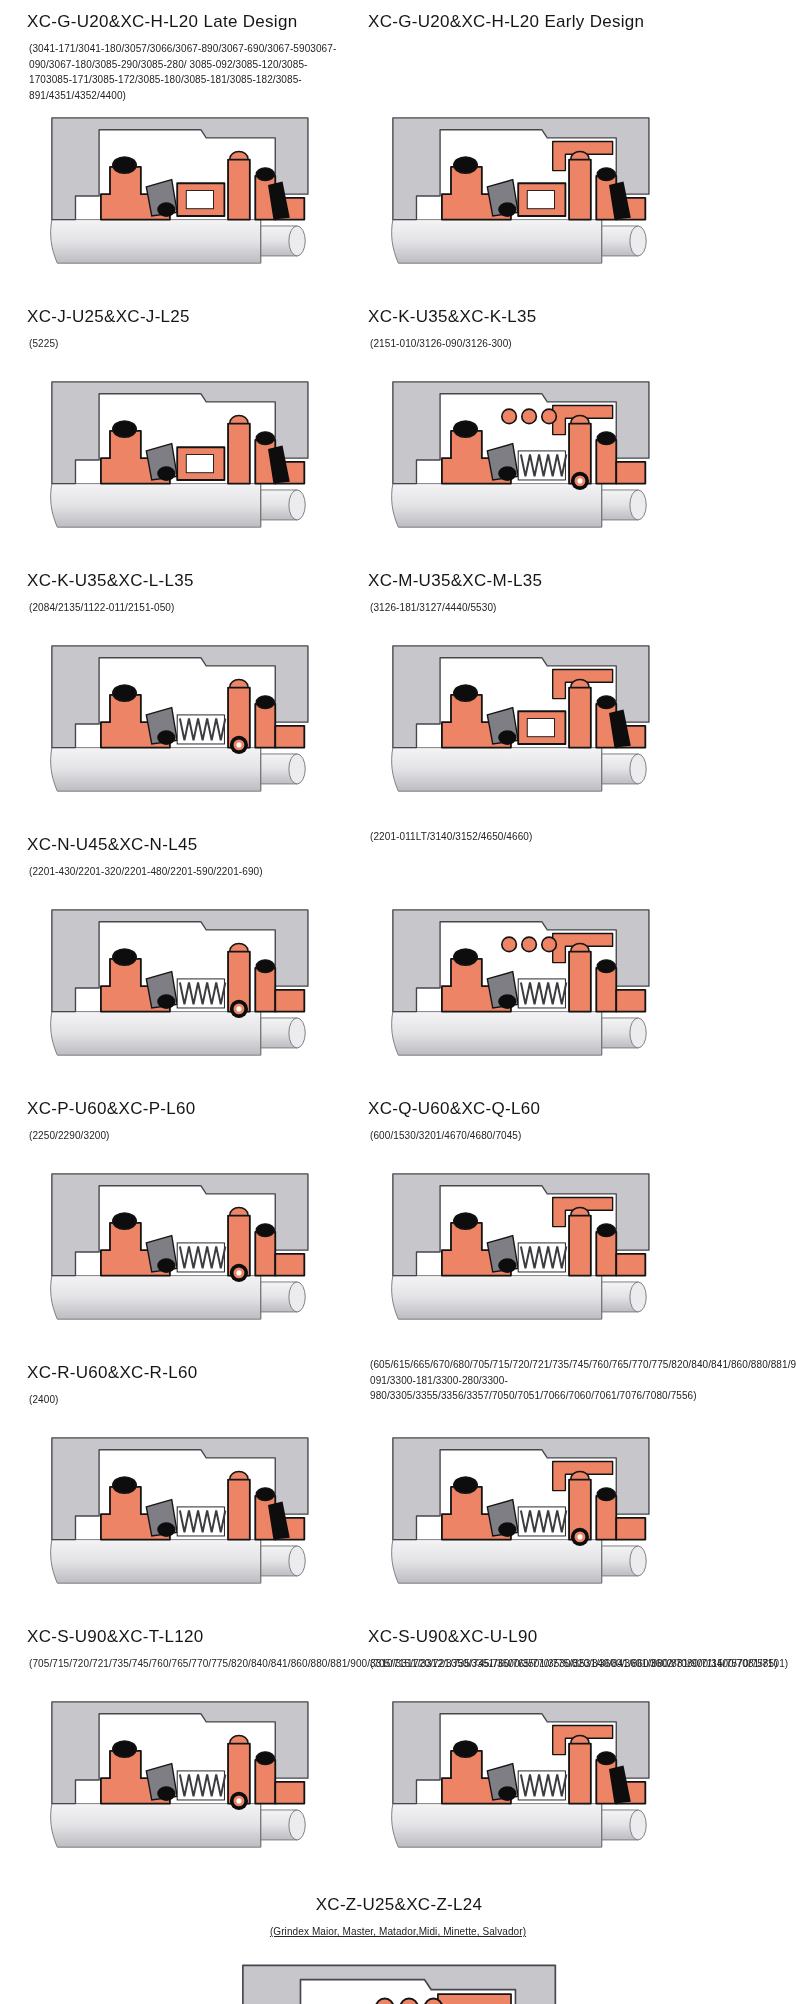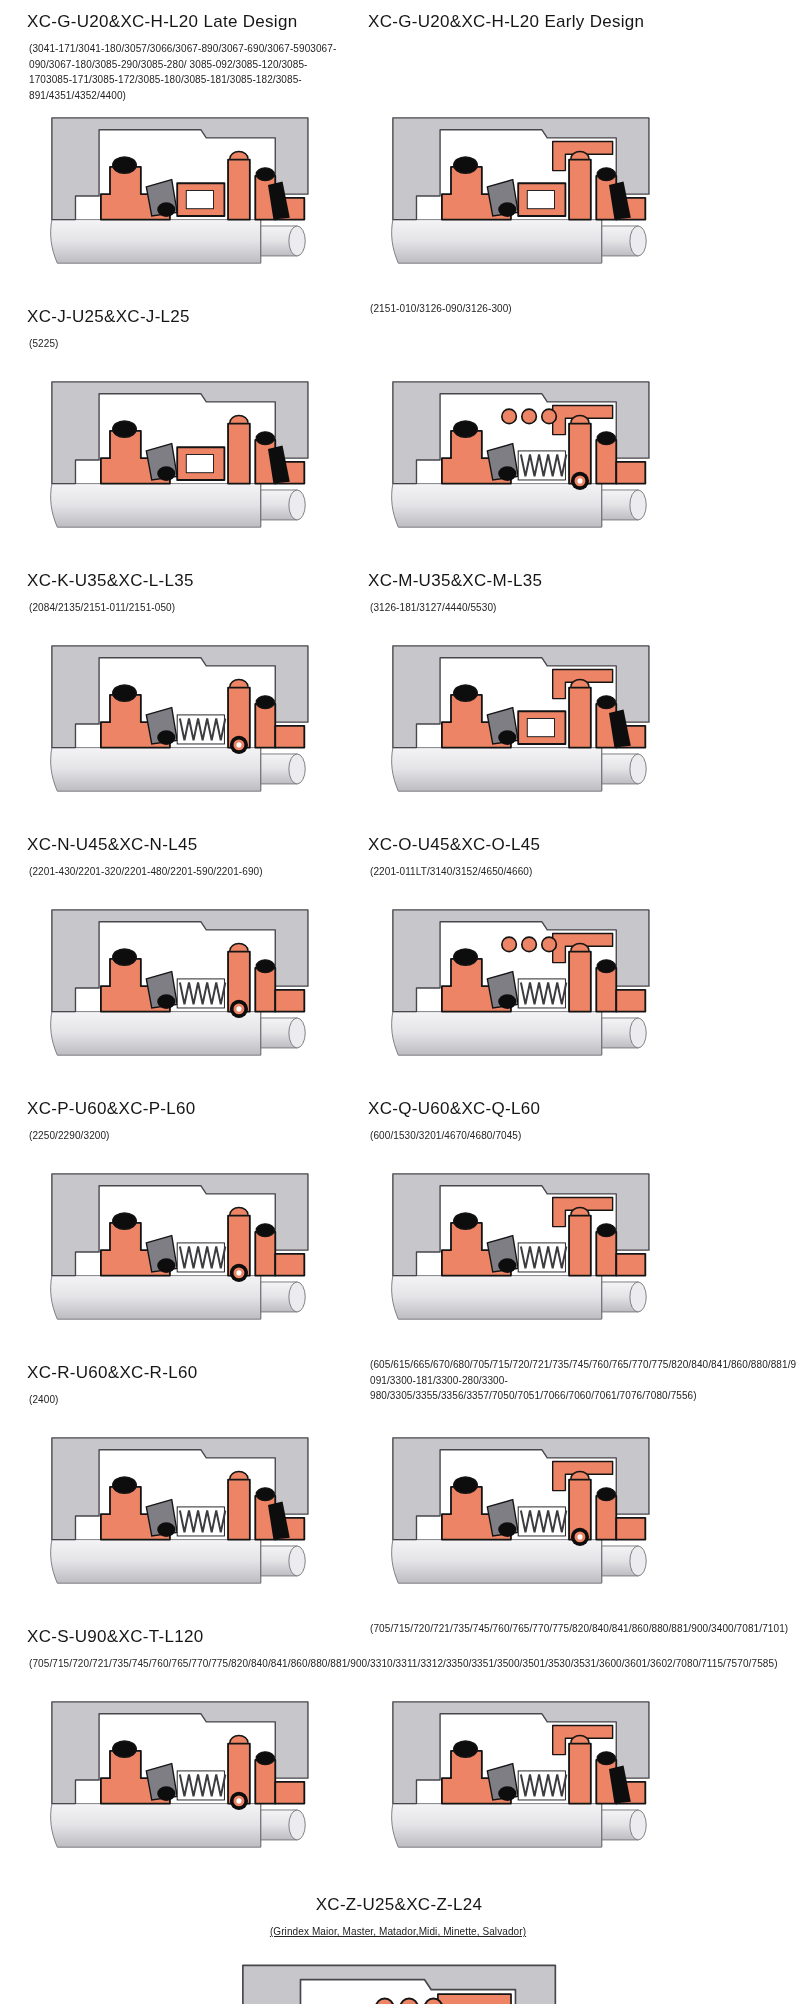--- a/index.html
+++ b/index.html
@@ -156,20 +156,21 @@
             <path d="M214,58 H238 V124 H214 Z" fill="#ec8465" stroke="#141414" stroke-width="2" stroke-linejoin="round"></path>
             <path d="M244,76 H266 V124 H244 Z" fill="#ec8465" stroke="#141414" stroke-width="2" stroke-linejoin="round"></path>
             <path d="M266,100 H298 V124 H266 Z" fill="#ec8465" stroke="#141414" stroke-width="2" stroke-linejoin="round"></path>
             <ellipse cx="255" cy="74" rx="10" ry="7" fill="#0d0d0d" stroke="#141414" stroke-width="1.5"></ellipse>
             <polygon points="258,86 274,82 282,122 264,124" fill="#0d0d0d"></polygon>
           </svg>
     </figure>
   </section>
 
   <section class="entry">
+    <h2 class="title">XC-K-U35&amp;XC-K-L35</h2>
     <p class="codes">(2151-010/3126-090/3126-300)</p>
     <figure class="fig">
       <svg preserveAspectRatio="xMidYMax meet" viewBox="0 0 320 185">
             <defs>
               <linearGradient id="shaftg3" x1="0" y1="0" x2="0" y2="1">
                 <stop offset="0" stop-color="#f4f4f6"></stop>
                 <stop offset="0.5" stop-color="#e3e3e6"></stop>
                 <stop offset="1" stop-color="#bcbcc1"></stop>
               </linearGradient>
             </defs>
@@ -195,21 +196,21 @@
             <ellipse cx="255" cy="74" rx="10" ry="7" fill="#0d0d0d" stroke="#141414" stroke-width="1.5"></ellipse>
             <circle cx="148" cy="50" r="8" fill="#ec8465" stroke="#141414" stroke-width="1.8"></circle>
             <circle cx="170" cy="50" r="8" fill="#ec8465" stroke="#141414" stroke-width="1.8"></circle>
             <circle cx="192" cy="50" r="8" fill="#ec8465" stroke="#141414" stroke-width="1.8"></circle>
           </svg>
     </figure>
   </section>
 
   <section class="entry">
     <h2 class="title">XC-K-U35&amp;XC-L-L35</h2>
-    <p class="codes">(2084/2135/2151-011/2151-050)</p>
+    <p class="codes">(2084/2135/1122-011/2151-050)</p>
     <figure class="fig">
       <svg preserveAspectRatio="xMidYMax meet" viewBox="0 0 320 185">
             <defs>
               <linearGradient id="shaftg4" x1="0" y1="0" x2="0" y2="1">
                 <stop offset="0" stop-color="#f4f4f6"></stop>
                 <stop offset="0.5" stop-color="#e3e3e6"></stop>
                 <stop offset="1" stop-color="#bcbcc1"></stop>
               </linearGradient>
             </defs>
             <path d="M20,124 H250 V172 H26 C19,156 17,140 20,124 Z" fill="url(#shaftg4)" stroke="#74747a" stroke-width="1"></path>
@@ -298,21 +299,20 @@
             <circle cx="226" cy="121" r="6" fill="#ec8465"></circle>
             <circle cx="226" cy="121" r="2.8" fill="#ffffff"></circle>
             <path d="M244,76 H266 V124 H244 Z" fill="#ec8465" stroke="#141414" stroke-width="2" stroke-linejoin="round"></path>
             <path d="M266,100 H298 V124 H266 Z" fill="#ec8465" stroke="#141414" stroke-width="2" stroke-linejoin="round"></path>
             <ellipse cx="255" cy="74" rx="10" ry="7" fill="#0d0d0d" stroke="#141414" stroke-width="1.5"></ellipse>
           </svg>
     </figure>
   </section>
 
   <section class="entry">
-    <h2 class="title">XC-O-U45&amp;XC-O-L45</h2>
     <p class="codes">(2201-011LT/3140/3152/4650/4660)</p>
     <figure class="fig">
       <svg preserveAspectRatio="xMidYMax meet" viewBox="0 0 320 185">
             <defs>
               <linearGradient id="shaftg7" x1="0" y1="0" x2="0" y2="1">
                 <stop offset="0" stop-color="#f4f4f6"></stop>
                 <stop offset="0.5" stop-color="#e3e3e6"></stop>
                 <stop offset="1" stop-color="#bcbcc1"></stop>
               </linearGradient>
             </defs>
@@ -505,20 +505,21 @@
             <circle cx="226" cy="121" r="6" fill="#ec8465"></circle>
             <circle cx="226" cy="121" r="2.8" fill="#ffffff"></circle>
             <path d="M244,76 H266 V124 H244 Z" fill="#ec8465" stroke="#141414" stroke-width="2" stroke-linejoin="round"></path>
             <path d="M266,100 H298 V124 H266 Z" fill="#ec8465" stroke="#141414" stroke-width="2" stroke-linejoin="round"></path>
             <ellipse cx="255" cy="74" rx="10" ry="7" fill="#0d0d0d" stroke="#141414" stroke-width="1.5"></ellipse>
           </svg>
     </figure>
   </section>
 
   <section class="entry">
+    <h2 class="title">XC-S-U90&amp;XC-U-L90</h2>
     <p class="codes">(705/715/720/721/735/745/760/765/770/775/820/840/841/860/880/881/900/3400/7081/7101)</p>
     <figure class="fig">
       <svg preserveAspectRatio="xMidYMax meet" viewBox="0 0 320 185">
             <defs>
               <linearGradient id="shaftg13" x1="0" y1="0" x2="0" y2="1">
                 <stop offset="0" stop-color="#f4f4f6"></stop>
                 <stop offset="0.5" stop-color="#e3e3e6"></stop>
                 <stop offset="1" stop-color="#bcbcc1"></stop>
               </linearGradient>
             </defs>

